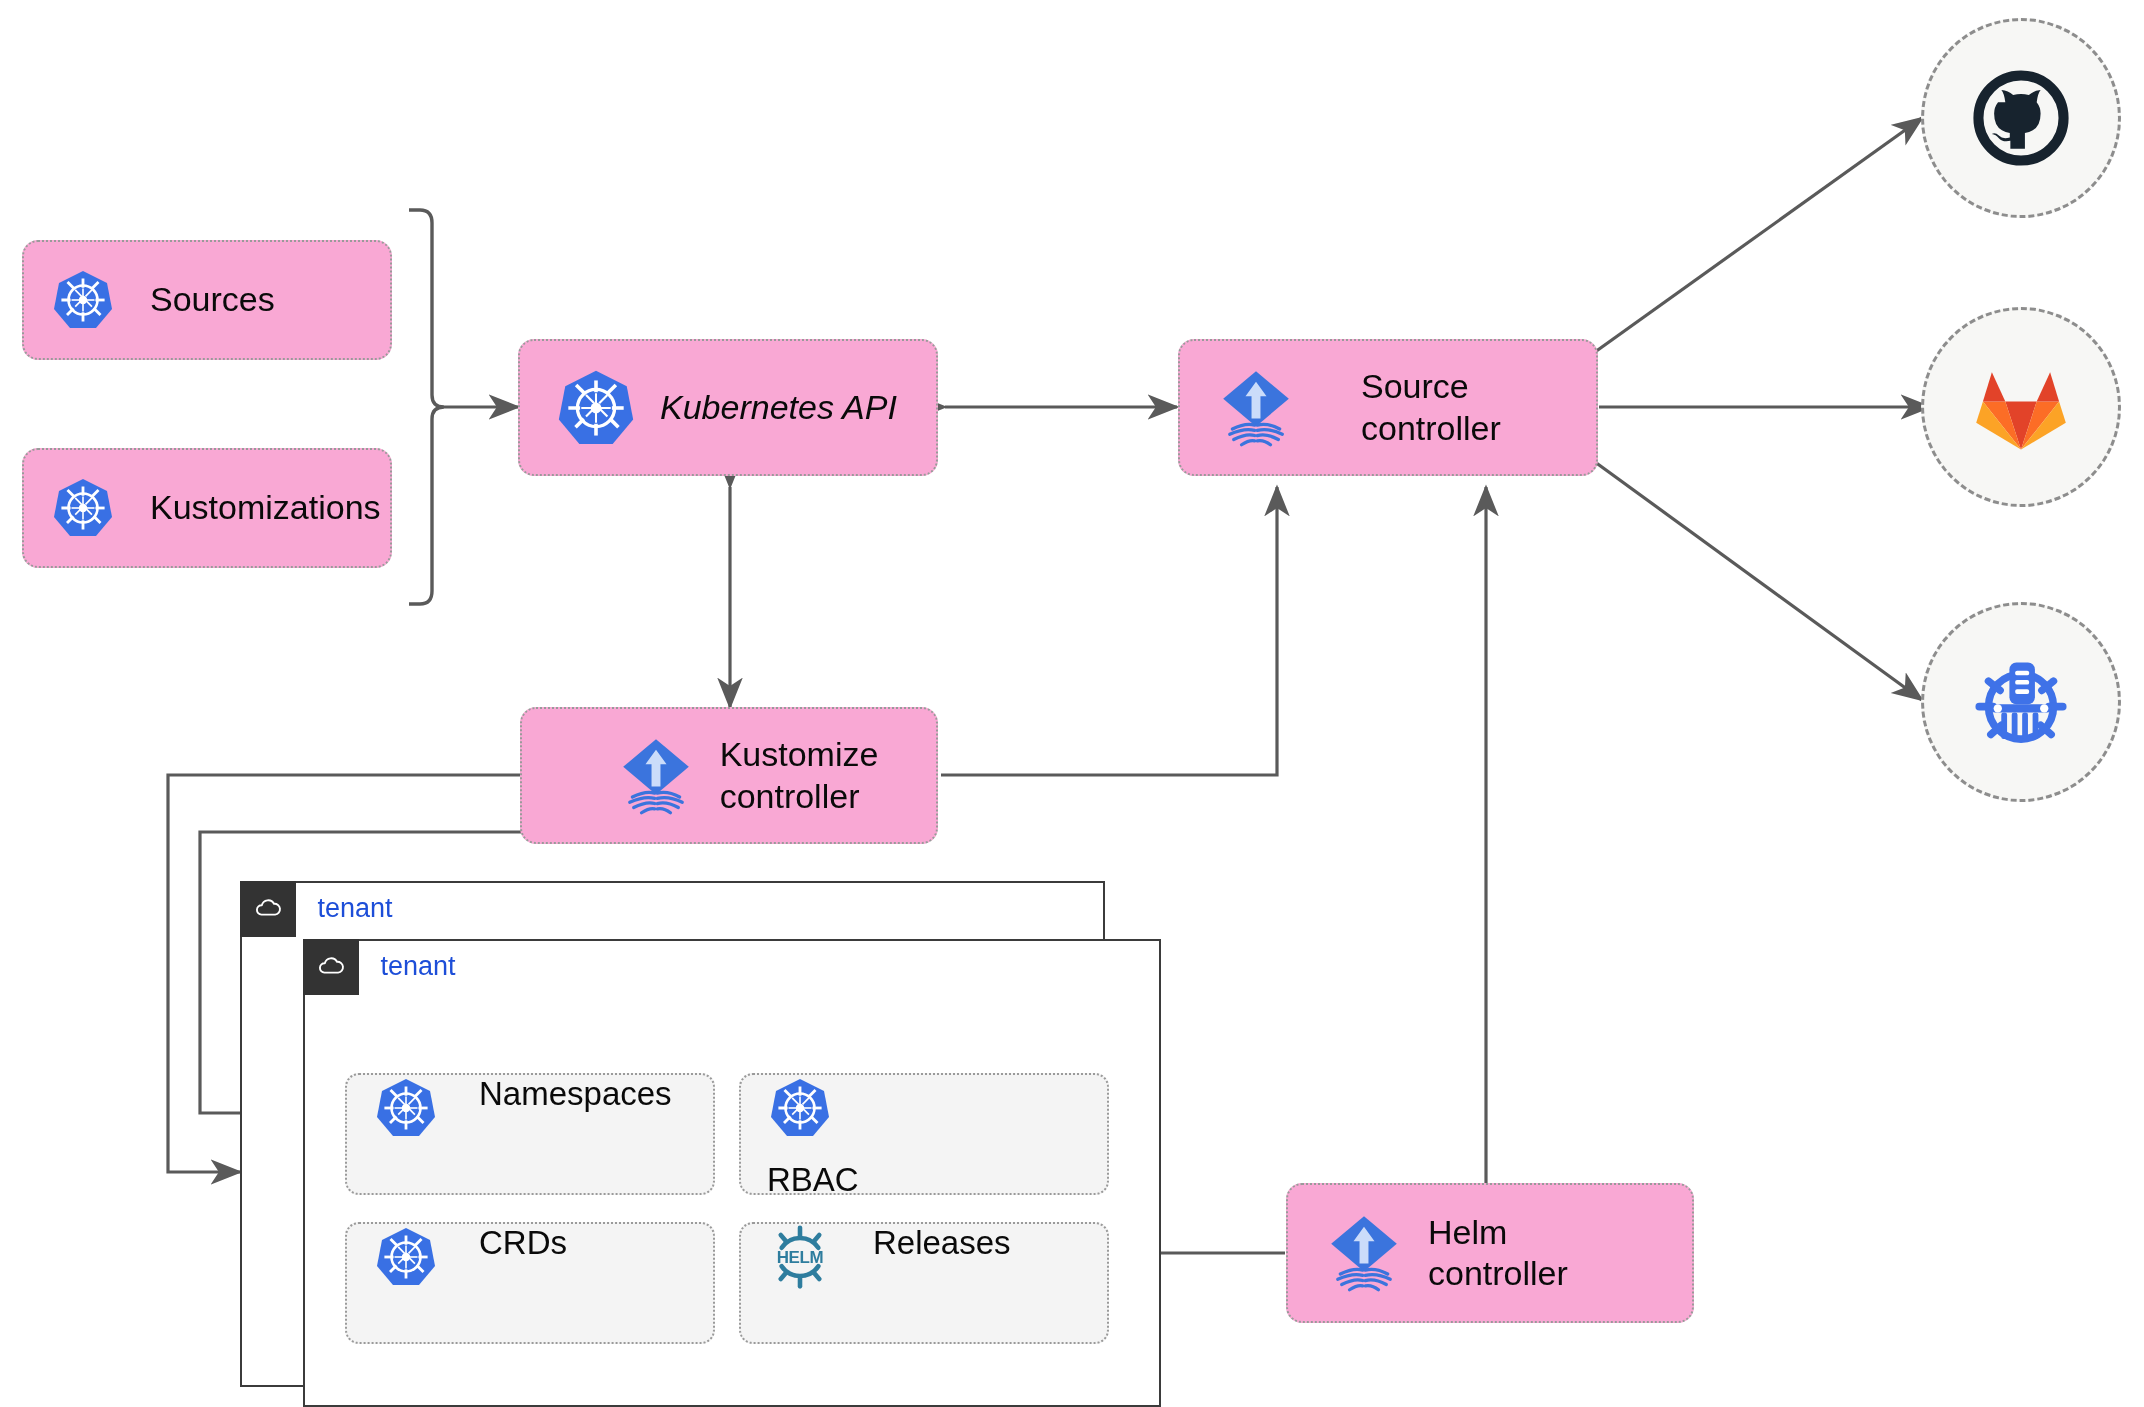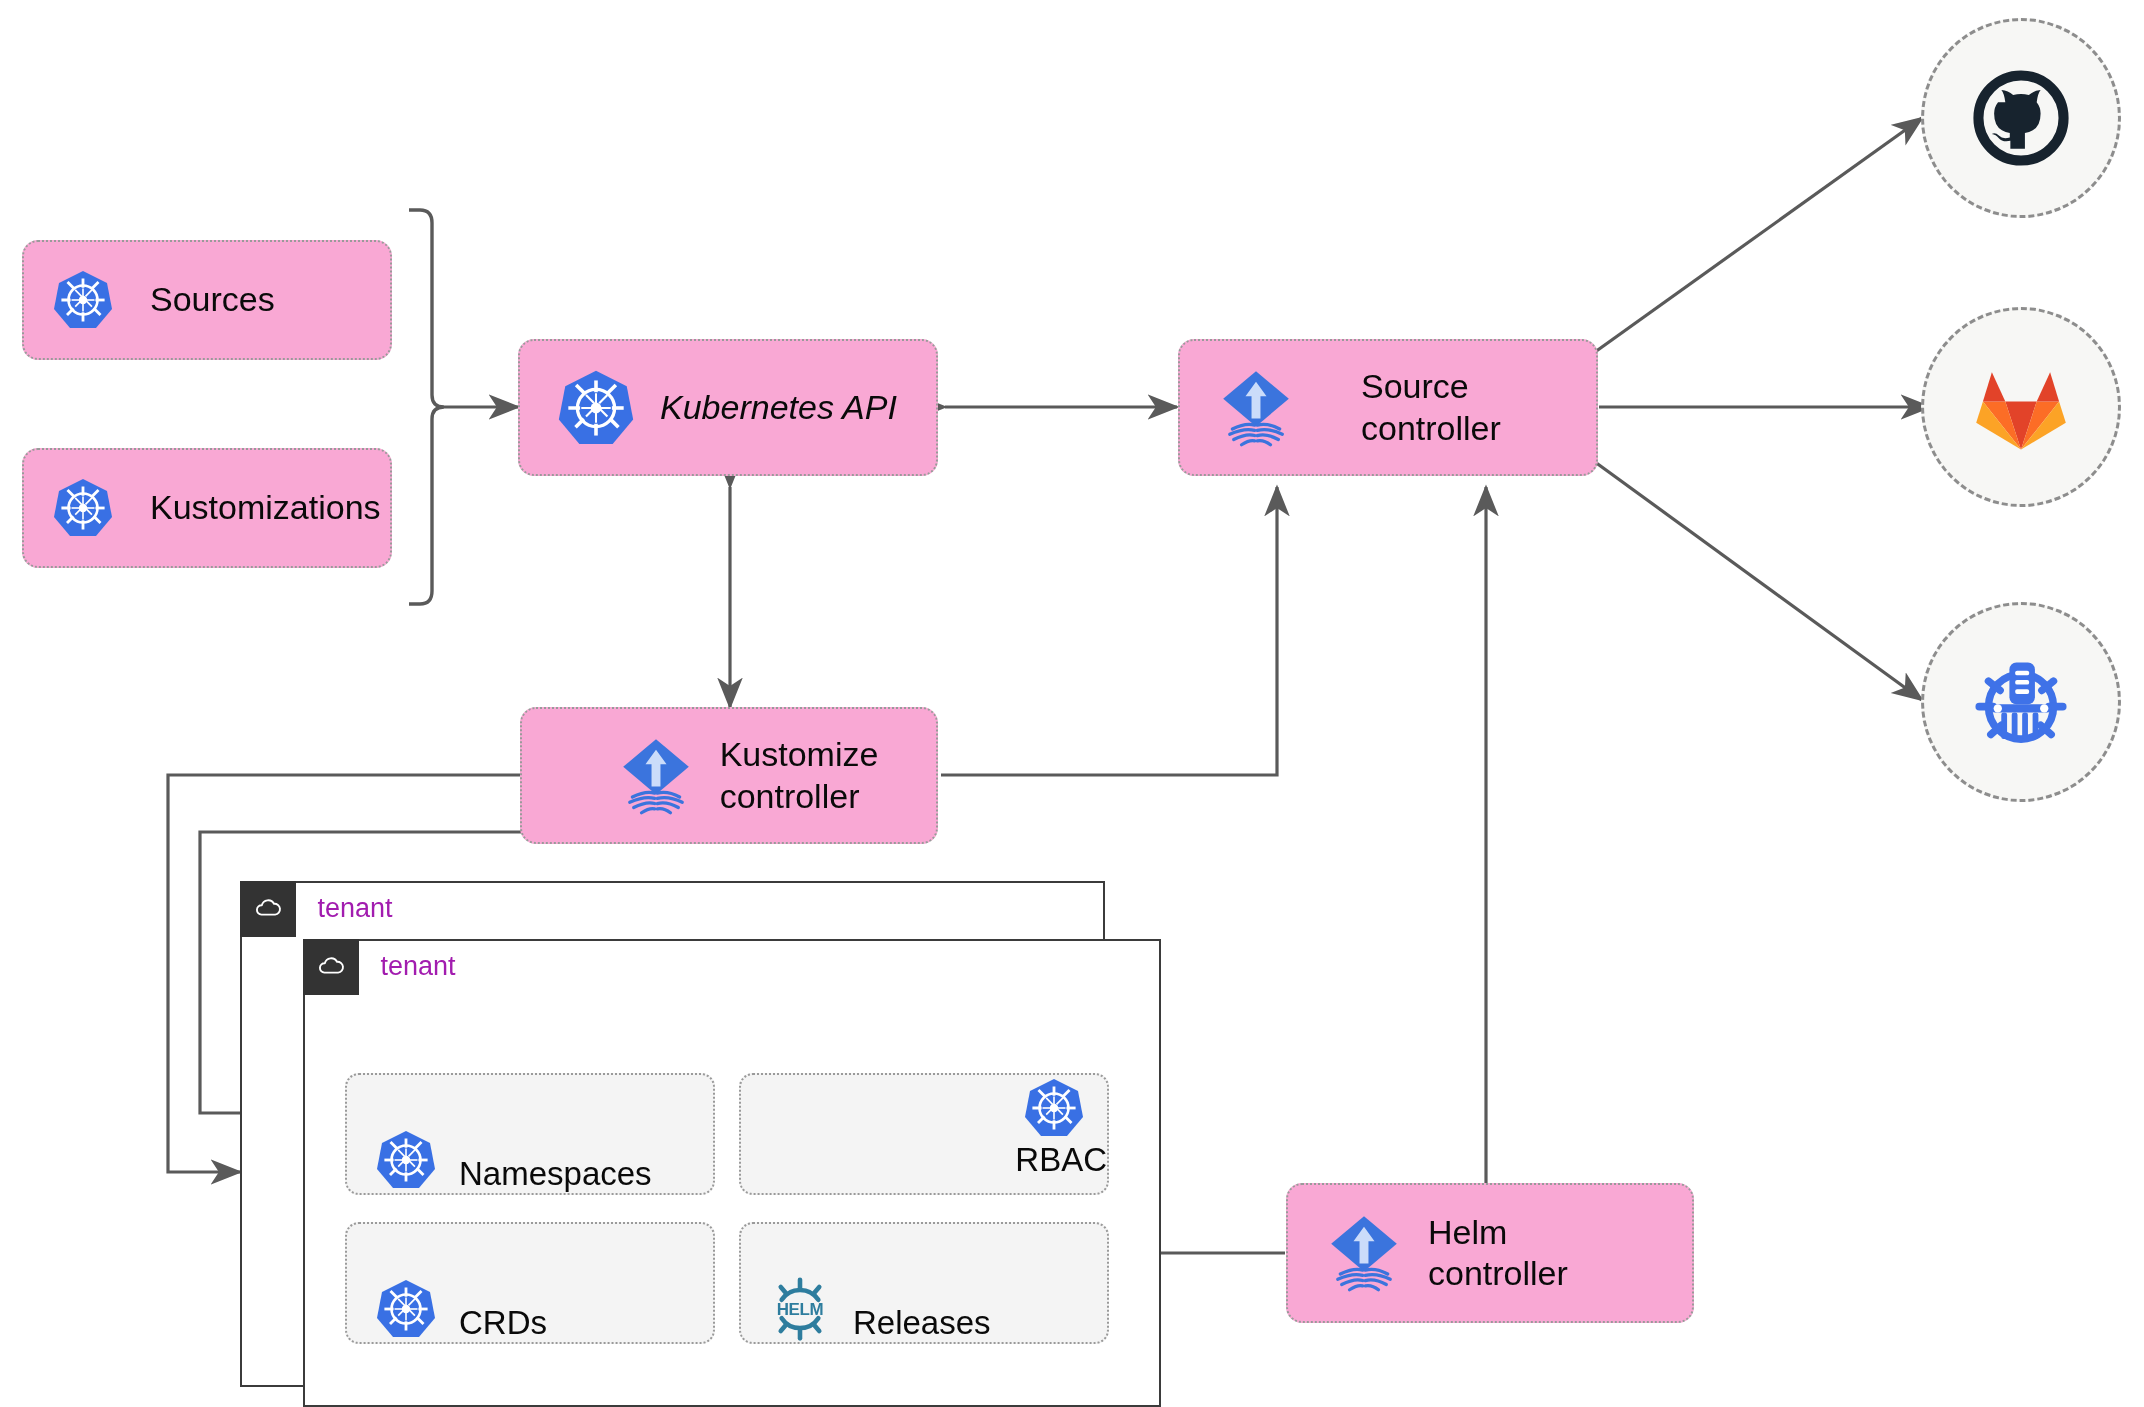--- a/index.html
+++ b/index.html
@@ -18,25 +18,25 @@
   .listnode .ico{width:66px;height:66px;margin-right:34px;}
 
   
   .bignode{padding:0 0 0 34px;}
   .bignode .ico{width:84px;height:84px;margin-right:22px;}
 
   
   .tenant{position:absolute;box-sizing:border-box;background:#ffffff;border:2.5px solid #3b3b3b;}
   .tenant .tbar{position:absolute;left:-2.5px;top:-2.5px;display:flex;align-items:center;height:56px;}
   .tenant .tbadge{width:56px;height:56px;background:#333333;display:flex;align-items:center;justify-content:center;}
-  .tenant .tname{font-size:27px;color:#a21caf;margin-left:22px;white-space:nowrap;}
+  .tenant .tname{font-size:27px;color:#1d4ed8;margin-left:22px;white-space:nowrap;}
 
   
   .tile{position:absolute;box-sizing:border-box;background:#f4f4f4;border:2px dotted #9a9a9a;border-radius:14px;
-        display:flex;align-items:flex-end;padding-left:26px;}
+        display:flex;align-items:flex-start;padding-left:26px;gap:20px;}
   .tile .ico{width:66px;height:66px;margin-right:20px;}
   .tile .lbl{font-size:33px;color:#0a0a0a;}
 
   
   .prov{position:absolute;box-sizing:border-box;border-radius:50%;
         background:#f7f7f5;border:3px dashed #8d8d8d;
         display:flex;align-items:center;justify-content:center;}
 </style>
 </head>
 <body>

